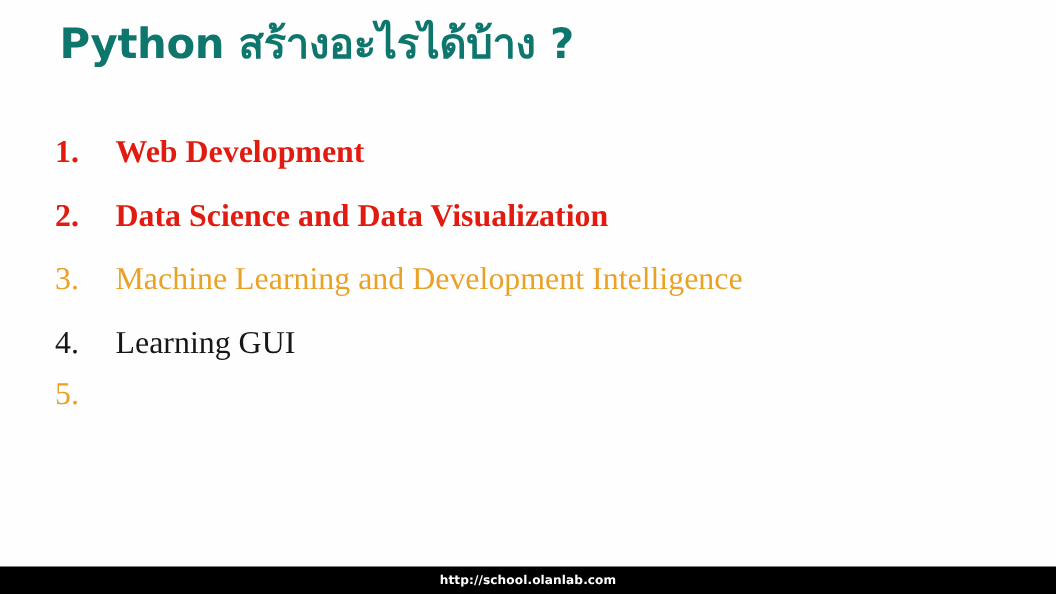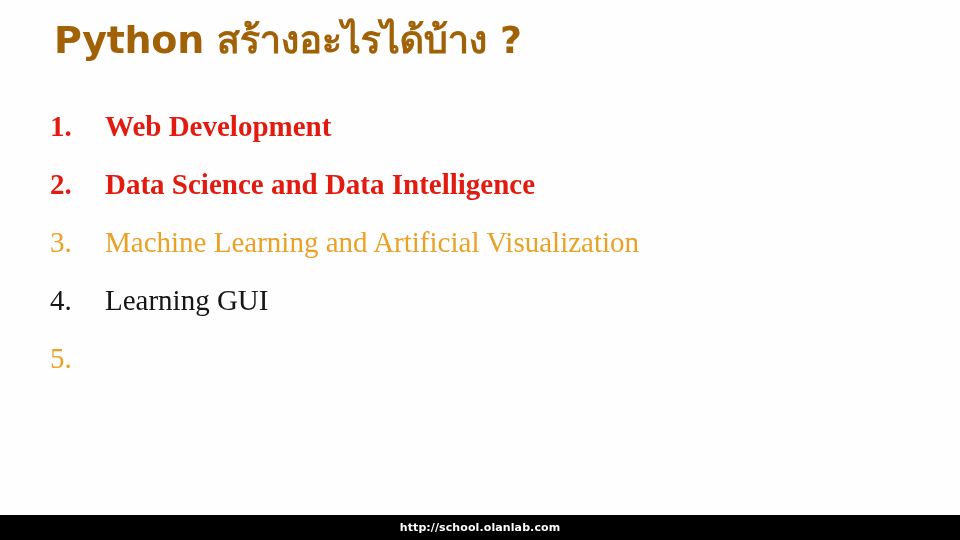--- a/index.html
+++ b/index.html
@@ -23,21 +23,21 @@
   }
 
   .slide-title {
     position: absolute;
     left: 54px;
     top: 14px;
     font-family: "DejaVu Sans", sans-serif;
     font-weight: bold;
     font-size: 38px;
     line-height: 52px;
-    color: #a16207;
+    color: #0f766e;
     letter-spacing: -0.3px;
     white-space: nowrap;
   }
 
   .bullet-list {
     position: absolute;
     left: 50px;
     top: 108px;
     width: 860px;
     margin: 0;
@@ -57,20 +57,21 @@
 
   .bullet-num {
     display: inline-block;
     width: 55px;
     flex: 0 0 55px;
     text-align: left;
   }
 
   .bullet-text {
     display: inline-block;
+    margin-top: 12px;
   }
 
   
   .style-red {
     color: #e21b10;
     font-weight: bold;
   }
   .style-orange {
     color: #e9a126;
     font-weight: normal;
@@ -110,26 +111,26 @@
 
   <ul class="bullet-list">
 
     <li class="bullet-item">
       <span class="bullet-num style-red">1.</span>
       <span class="bullet-text style-red">Web Development</span>
     </li>
 
     <li class="bullet-item">
       <span class="bullet-num style-red">2.</span>
-      <span class="bullet-text style-red">Data Science and Data Intelligence</span>
+      <span class="bullet-text style-red">Data Science and Data Visualization</span>
     </li>
 
     <li class="bullet-item">
       <span class="bullet-num style-orange">3.</span>
-      <span class="bullet-text style-orange">Machine Learning and Artificial Visualization</span>
+      <span class="bullet-text style-orange">Machine Learning and Development Intelligence</span>
     </li>
 
     <li class="bullet-item">
       <span class="bullet-num style-black">4.</span>
       <span class="bullet-text style-black">Learning GUI</span>
     </li>
 
     <li class="bullet-item">
       <span class="bullet-num style-orange">5.</span>
     </li>

